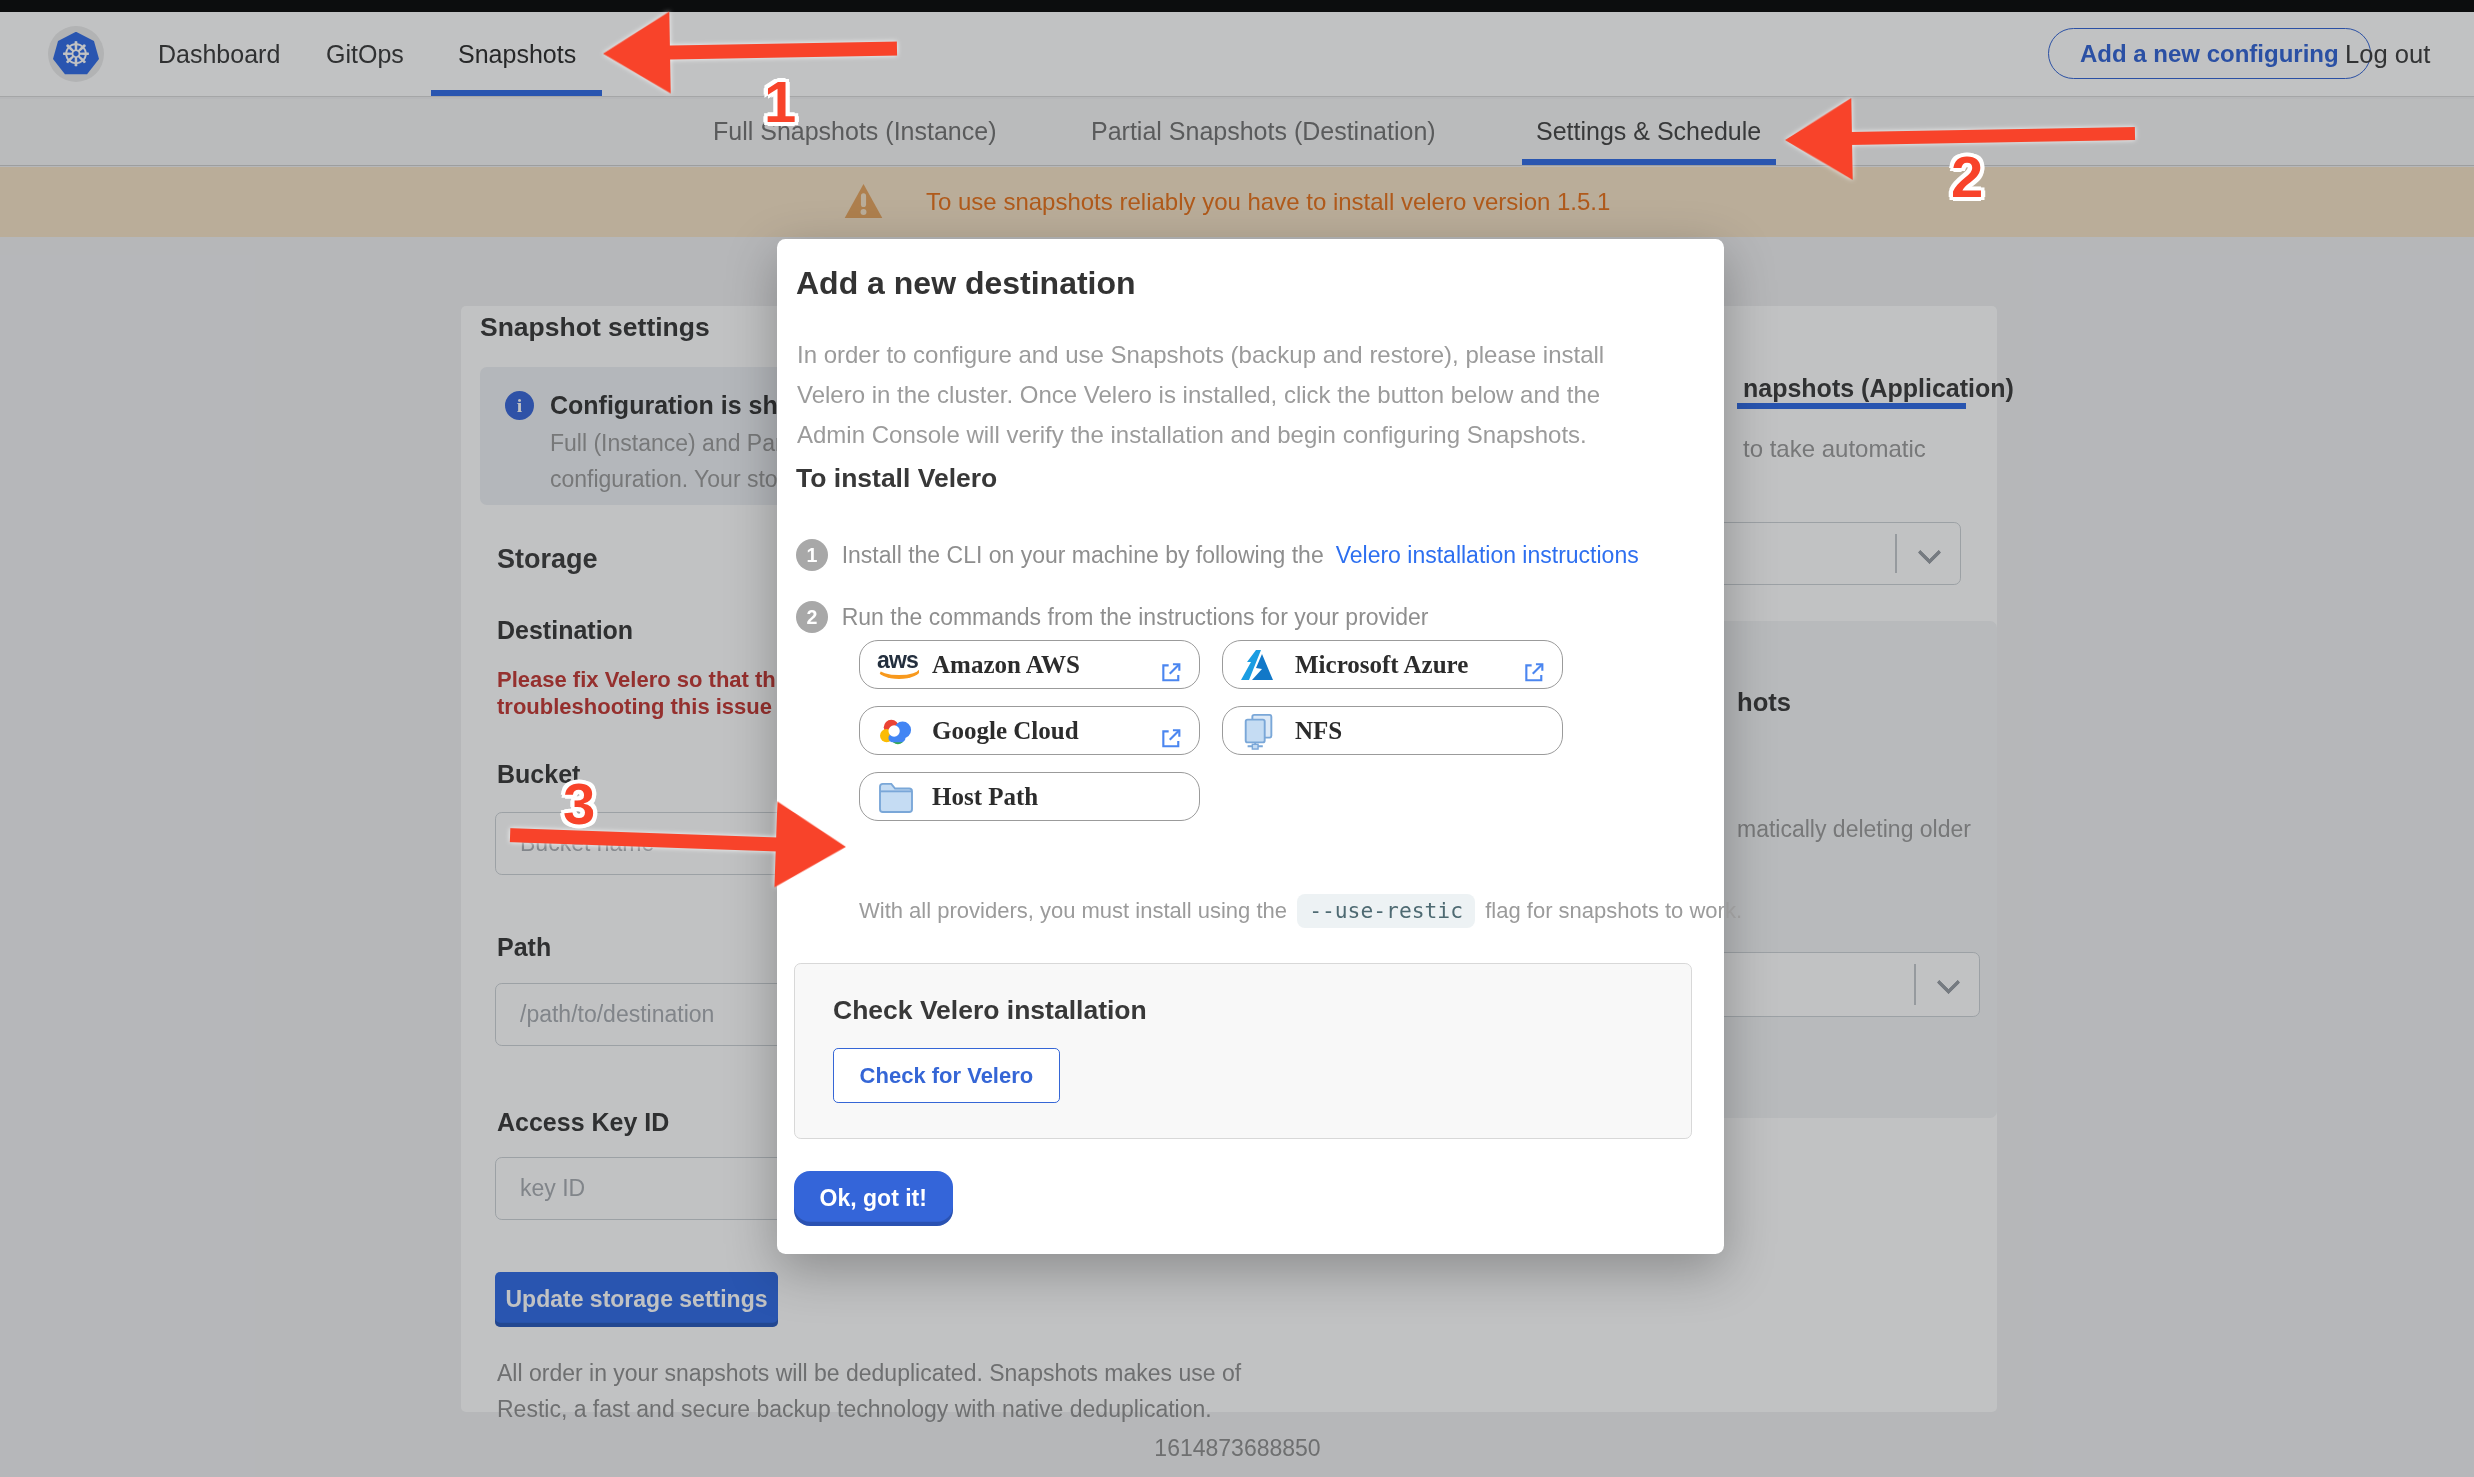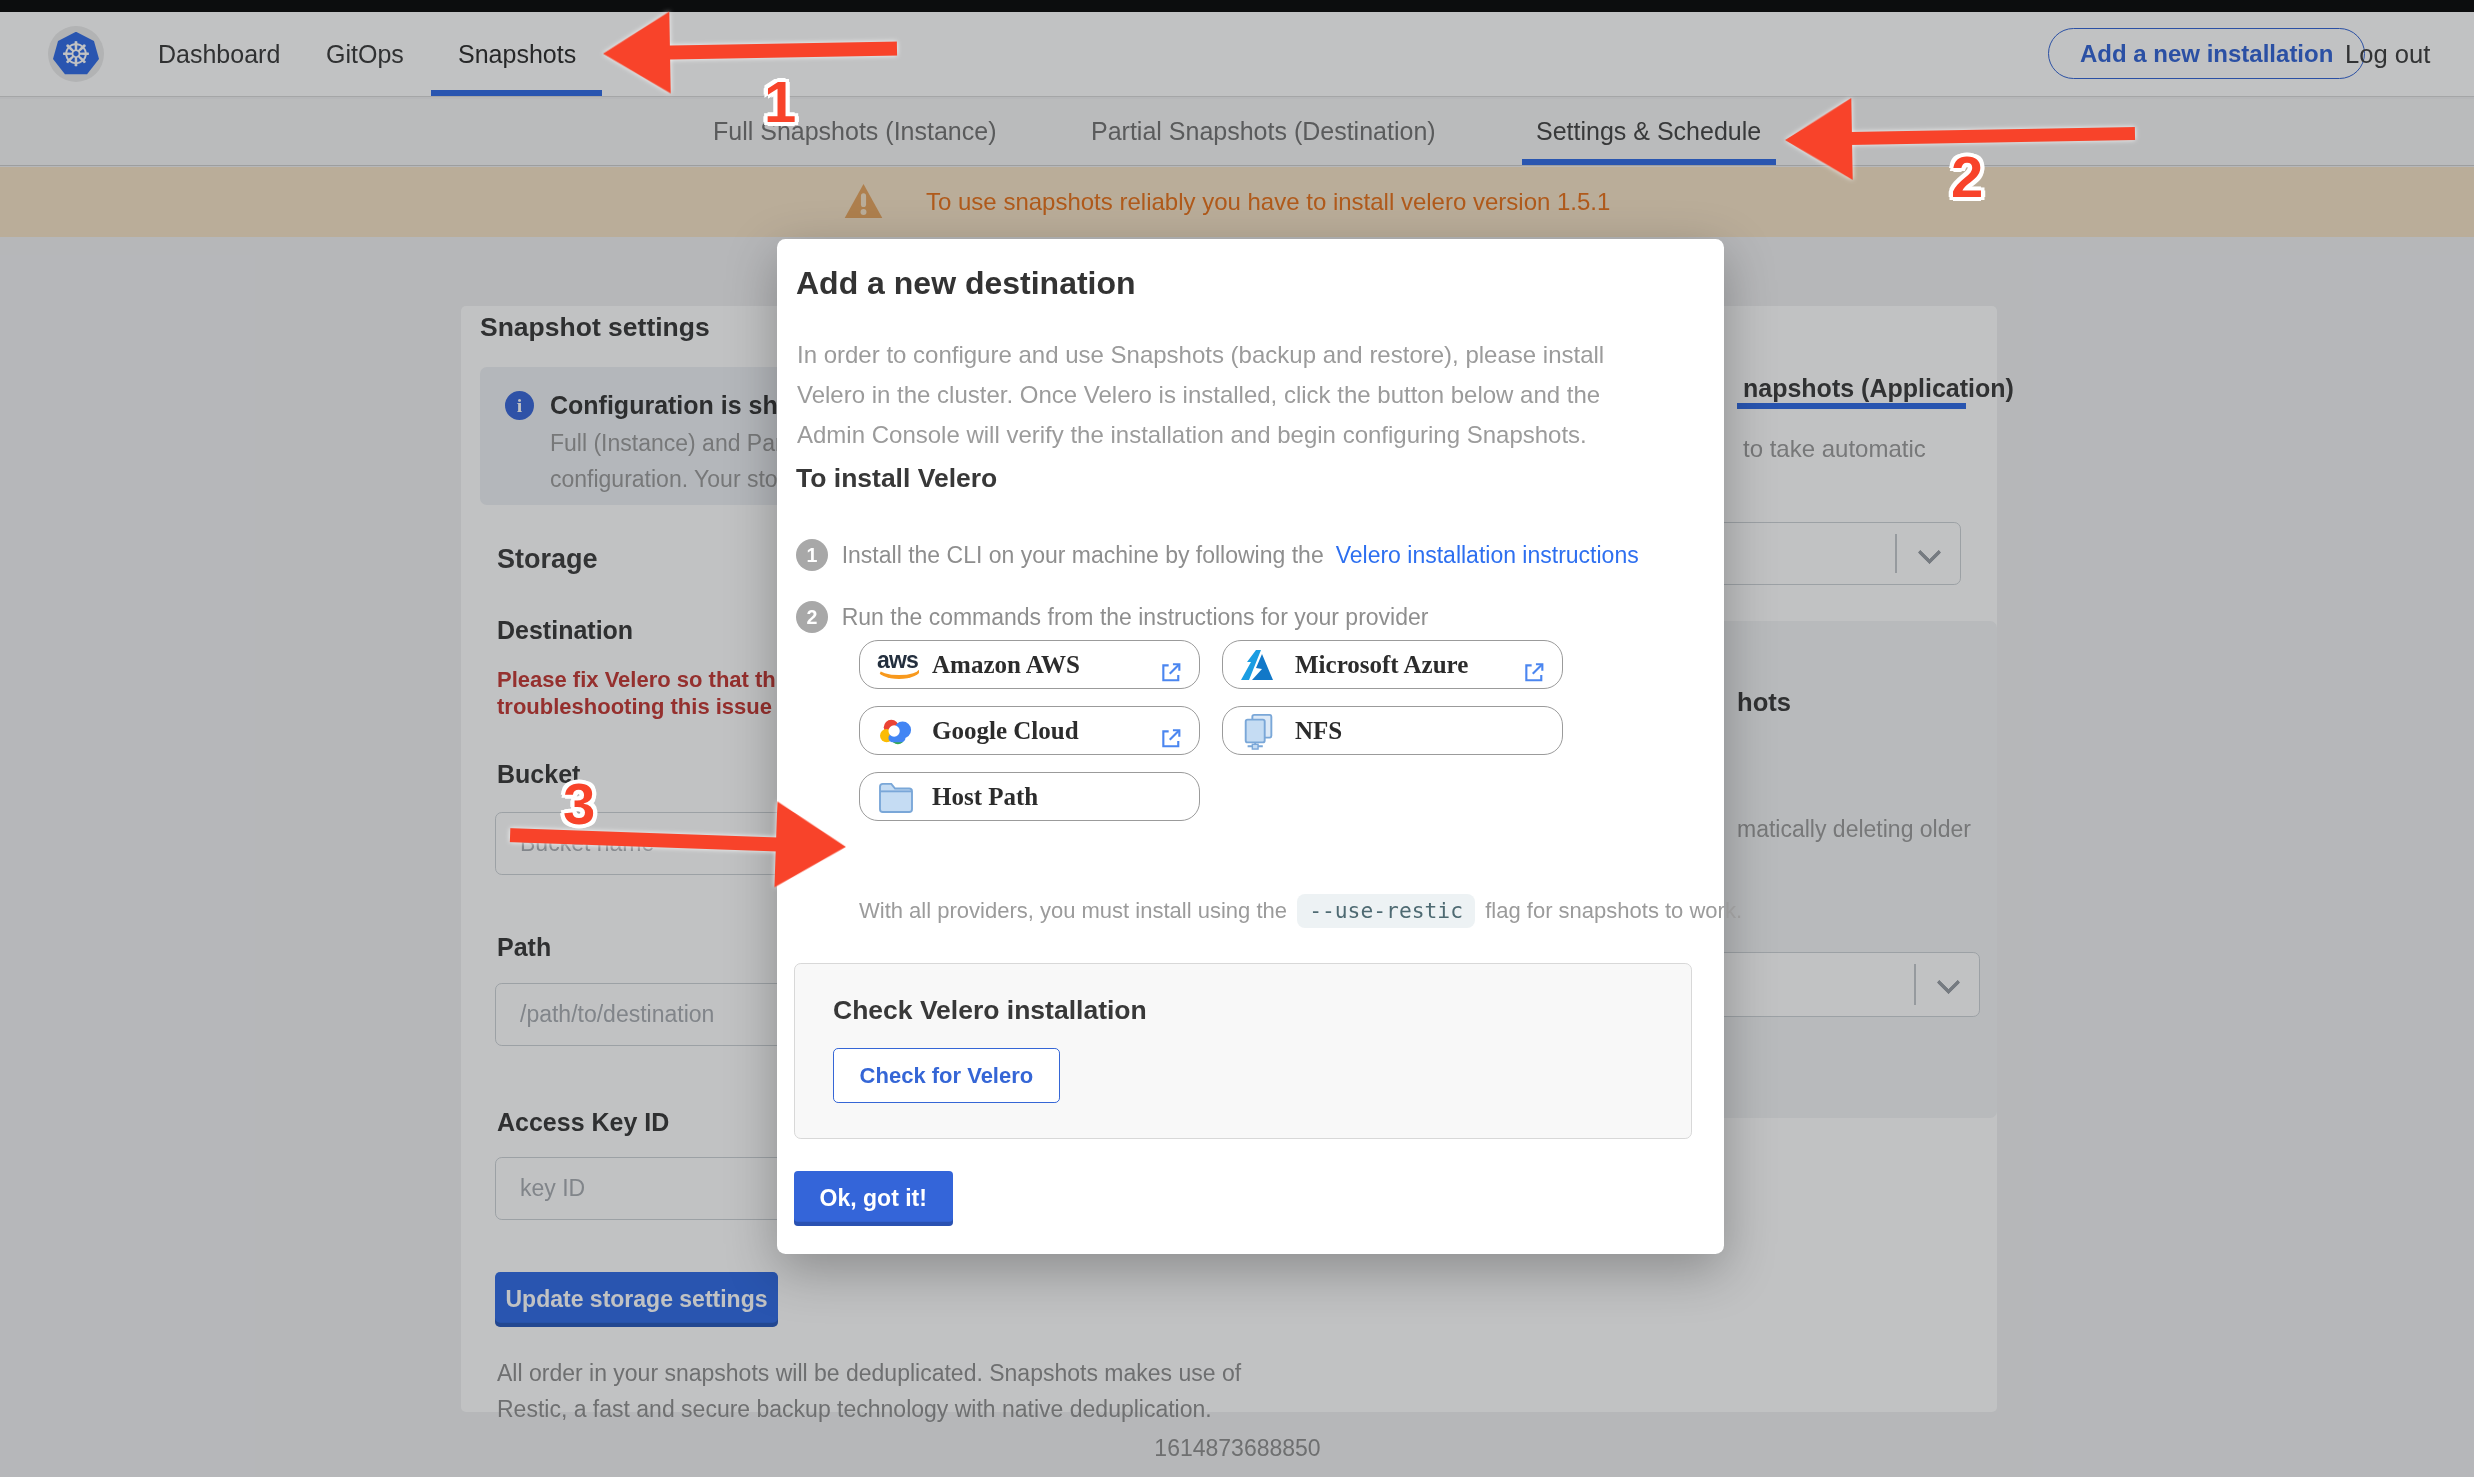--- a/index.html
+++ b/index.html
@@ -77,21 +77,21 @@
   .prov-label { font-size:25px; font-weight:600; color:#2c2c2c; white-space:nowrap;font-family:Liberation Serif, serif; }
   .ext-icon { position:absolute; right:15.4px; top:19px; }
   .aws-logo { display:flex; flex-direction:column; align-items:flex-start; width:51px; }
   .aws-word { font-weight:bold; font-size:23px; letter-spacing:-0.9px; color:#232f3e; line-height:20.5px; }
   .aws-smile { width:44px; height:10.2px; border:2.6px solid transparent; border-bottom:4.3px solid #f8991d; border-radius:0 0 25.6px 25.6px / 0 0 12px 12px; margin-top:-2.6px; }
   .restic-note { position:absolute; left:82px; top:655px; font-size:22px; color:#9b9b9b; display:flex; align-items:center; white-space:nowrap; }
   .restic-chip { font-family:"DejaVu Sans Mono", monospace; font-size:21.3px; color:#4e6a72; background:#edf2f4; border-radius:8px; padding:4.3px 12px; margin:0 10.2px; }
   .check-box { position:absolute; left:17px; top:724px; width:898px; height:176px; background:#f8f8f8; border:1.7px solid #d8d8d8; border-radius:6.8px; }
   .check-heading { position:absolute; left:38px; top:31px; font-size:26.5px; font-weight:bold; color:#383838; }
   .check-btn { position:absolute; left:38px; top:84px; height:55px; padding:0 25.6px; background:#fff; border:1.7px solid #3566d6; border-radius:5.1px; color:#3566d6; font-size:22px; font-weight:bold; font-family:"Liberation Sans", sans-serif; }
-  .ok-btn { position:absolute; left:17px; top:932px; height:55px; padding:0 25.6px; background:#3465d9; border:none; border-radius:4px; color:#fff; font-size:23px; font-weight:bold; box-shadow:inset 0 -4.3px 0 rgba(0,0,0,0.18); font-family:"Liberation Sans", sans-serif; }
+  .ok-btn { position:absolute; left:17px; top:932px; height:55px; padding:0 25.6px; background:#3465d9; border:none; border-radius:16px; color:#fff; font-size:23px; font-weight:bold; box-shadow:inset 0 -4.3px 0 rgba(0,0,0,0.18); font-family:"Liberation Sans", sans-serif; }
   
   .anno { position:absolute; z-index:300; filter:drop-shadow(0 0 2.6px rgba(255,255,255,0.9)); }
   .arrow-body { position:absolute; background:#f8432a; }
   .tri-left { position:absolute; width:0; height:0; border-top:41px solid transparent; border-bottom:41px solid transparent; border-right:67px solid #f8432a; }
   .tri-right { position:absolute; width:0; height:0; border-top:43px solid transparent; border-bottom:43px solid transparent; border-left:70px solid #f8432a; }
   .anno-num { position:absolute; z-index:310; font-size:58px; font-weight:bold; color:#f8432a;
     text-shadow:-4.3px 0 0 #fff, 4.3px 0 0 #fff, 0 -4.3px 0 #fff, 0 4.3px 0 #fff, -3.4px -3.4px 0 #fff, 3.4px -3.4px 0 #fff, -3.4px 3.4px 0 #fff, 3.4px 3.4px 0 #fff; }
 </style>
 </head>
 <body>
@@ -150,21 +150,21 @@
   <div class="navbar">
     <div class="logo-wrap">
       <div class="logo-hept">
           <span>☸</span>
         </div>
     </div>
     <div class="nav-item" style="left:158px;">Dashboard</div>
     <div class="nav-item" style="left:326px;">GitOps</div>
     <div class="nav-item" style="left:458px; color:#2f2f2f;">Snapshots</div>
     <div class="nav-underline"></div>
-    <div class="add-app-pill">Add a new installation</div>
+    <div class="add-app-pill">Add a new configuring</div>
     <div class="logout">Log out</div>
   </div>
 
   <div class="tabbar">
     <div class="tab" style="left:713px;">Full Snapshots (Instance)</div>
     <div class="tab" style="left:1091px;">Partial Snapshots (Destination)</div>
     <div class="tab active" style="left:1536px;">Settings &amp; Schedule</div>
     <div class="tab-underline"></div>
   </div>
 

